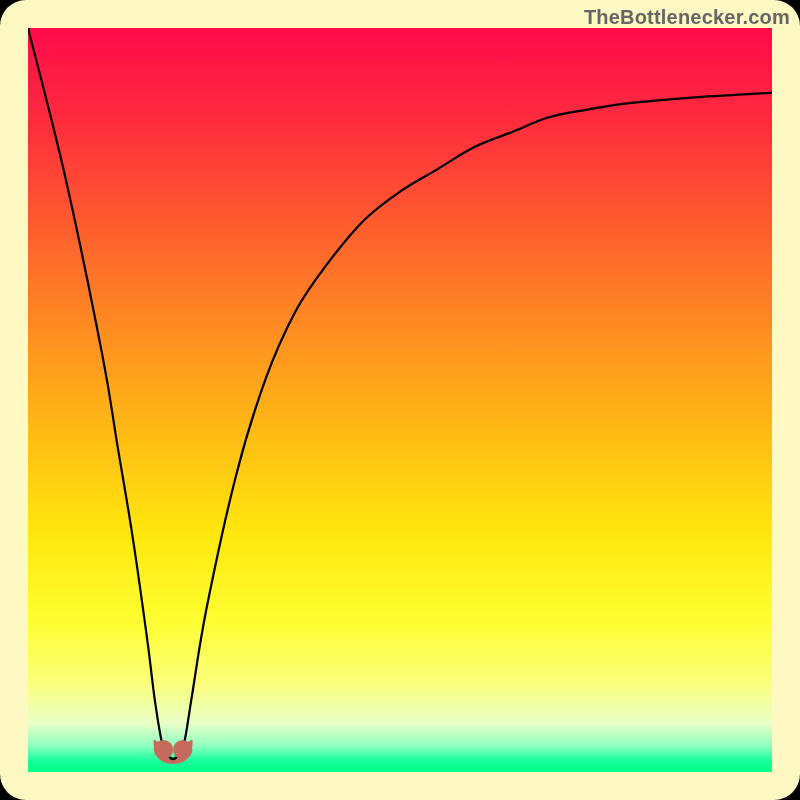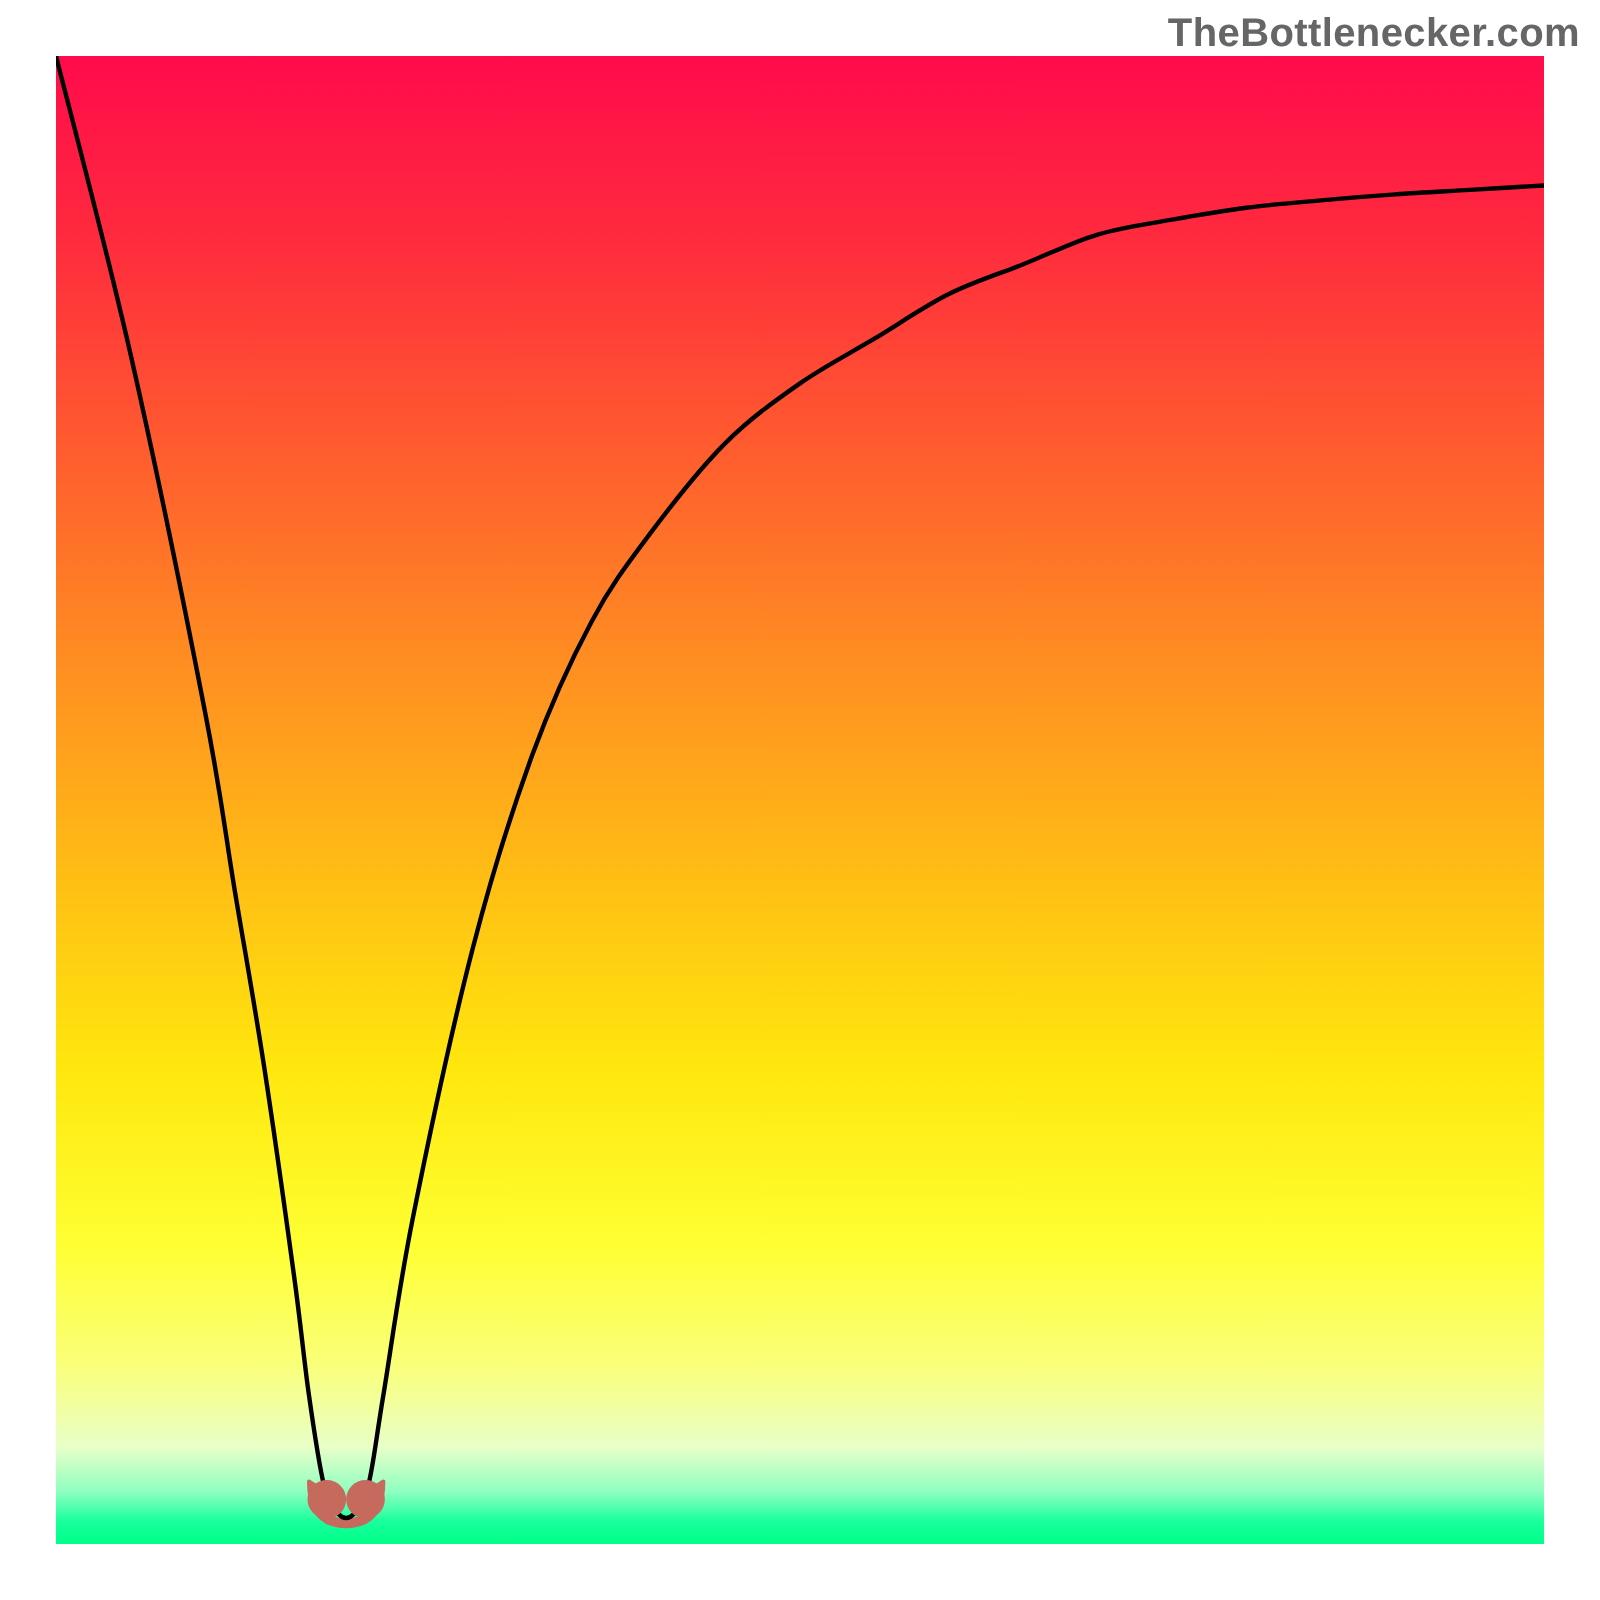--- a/index.html
+++ b/index.html
@@ -8,21 +8,22 @@
     width: 800px;
     height: 800px;
     overflow: hidden;
     background: #000;
     font-family: Arial, Helvetica, sans-serif;
   }
   .frame {
     position: absolute;
     left: 0; top: 0;
     width: 800px; height: 800px;
-    background: #ffffff;
+    background: #fef9c3;
+    border-radius: 26px;
   }
   .plot {
     position: absolute;
     left: 28px;
     top: 28px;
     width: 744px;
     height: 744px;
     overflow: hidden;
   }
   .watermark {

